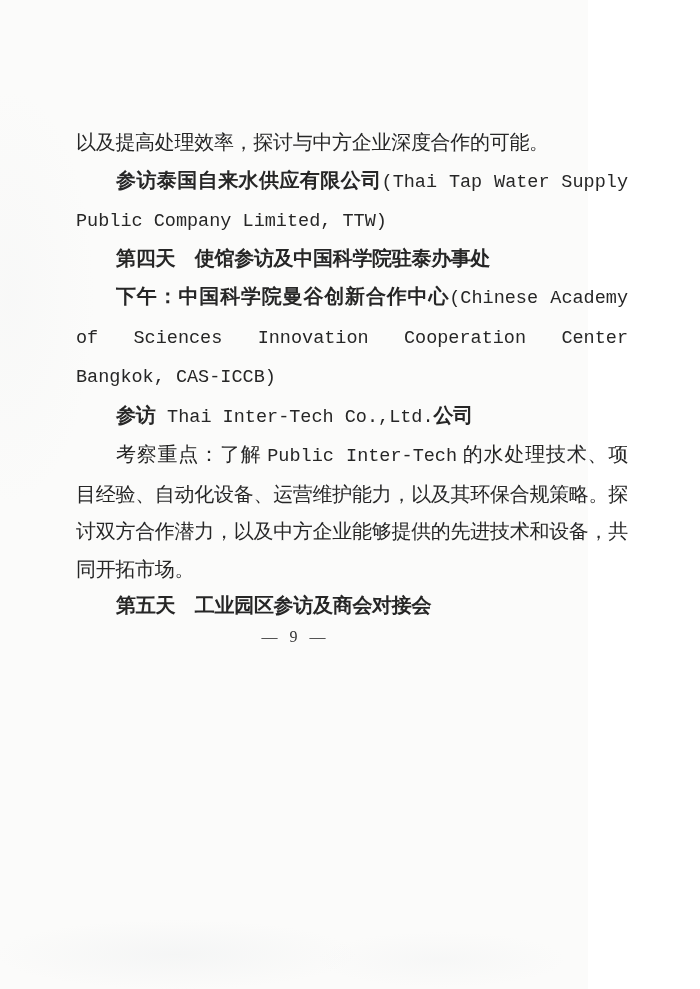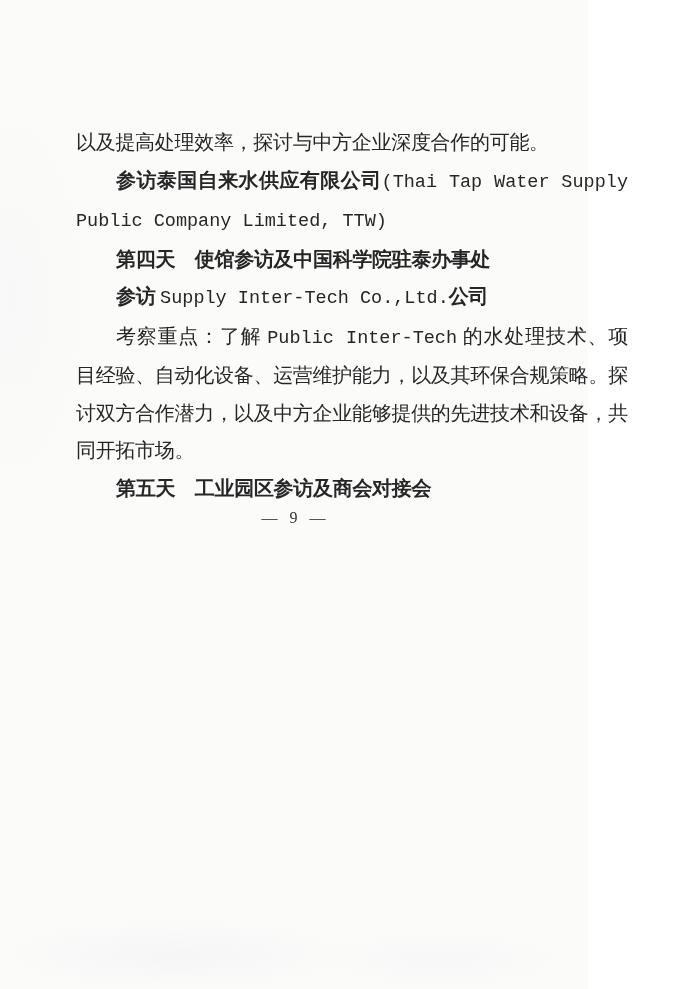--- a/index.html
+++ b/index.html
@@ -37,20 +37,21 @@
     line-height: 37.5px;
     text-align: justify;
     text-indent: 2em;
     word-break: break-word;
   }
   .cont {
     text-indent: 0;
   }
   .h {
     font-weight: 700;
+    font-family: Liberation Mono, monospace;
   }
   .en {
     font-family: "Liberation Mono", "DejaVu Sans Mono", monospace;
     font-size: 18.5px;
     letter-spacing: 0;
     font-weight: 400;
   }
   .footer {
     margin-top: 2px;
     text-align: center;
@@ -68,23 +69,24 @@
 
     <p class="p cont">以及提高处理效率，探讨与中方企业深度合作的可能。</p>
 
     <p class="p"><span class="h">参访泰国自来水供应有限公司</span><span class="en">(Thai Tap Water Supply Public Company Limited, TTW)</span></p>
 
 
     <p class="p h">第四天　使馆参访及中国科学院驻泰办事处</p>
 
 
 
+    <p class="p"><span class="h">下午：中国科学院曼谷创新合作中心</span><span class="en">(Chinese Academy of Sciences Innovation Cooperation Center Bangkok, CAS-ICCB)</span></p>
 
 
-    <p class="p"><span class="h">参访 </span><span class="en">Supply Inter-Tech Co.,Ltd.</span><span class="h">公司</span></p>
+    <p class="p"><span class="h">参访 </span><span class="en">Thai Inter-Tech Co.,Ltd.</span><span class="h">公司</span></p>
 
     <p class="p"><span>考察重点：了解 </span><span class="en">Public Inter-Tech</span><span> 的水处理技术、项目经验、自动化设备、运营维护能力，以及其环保合规策略。探讨双方合作潜力，以及中方企业能够提供的先进技术和设备，共同开拓市场。</span></p>
 
     <p class="p h">第五天　工业园区参访及商会对接会</p>
 
   </div>
 
   <div class="footer">— 9 —</div>
 </div>
 

